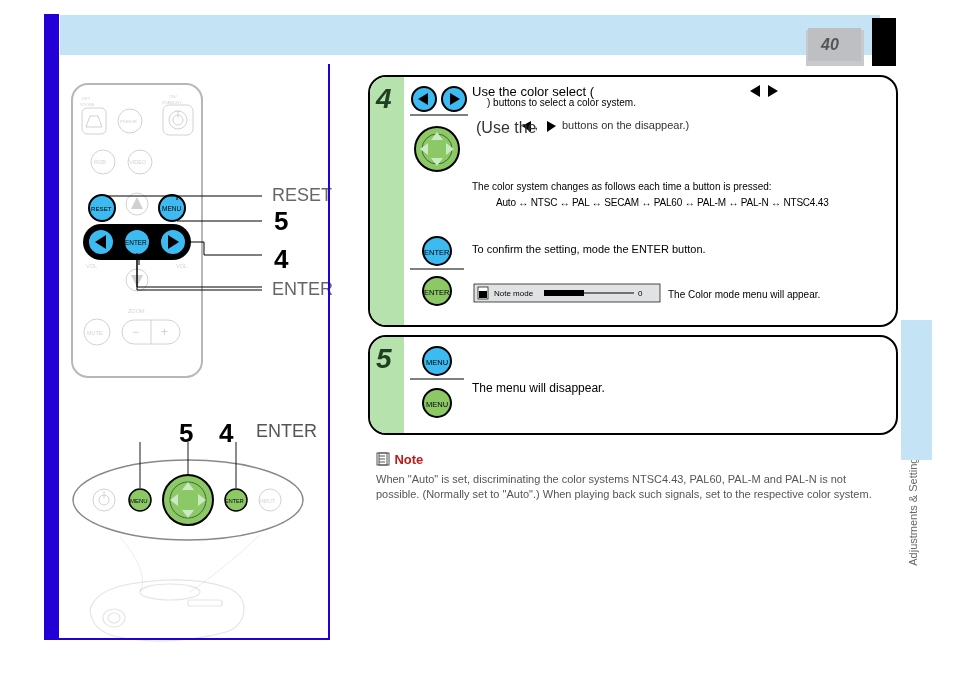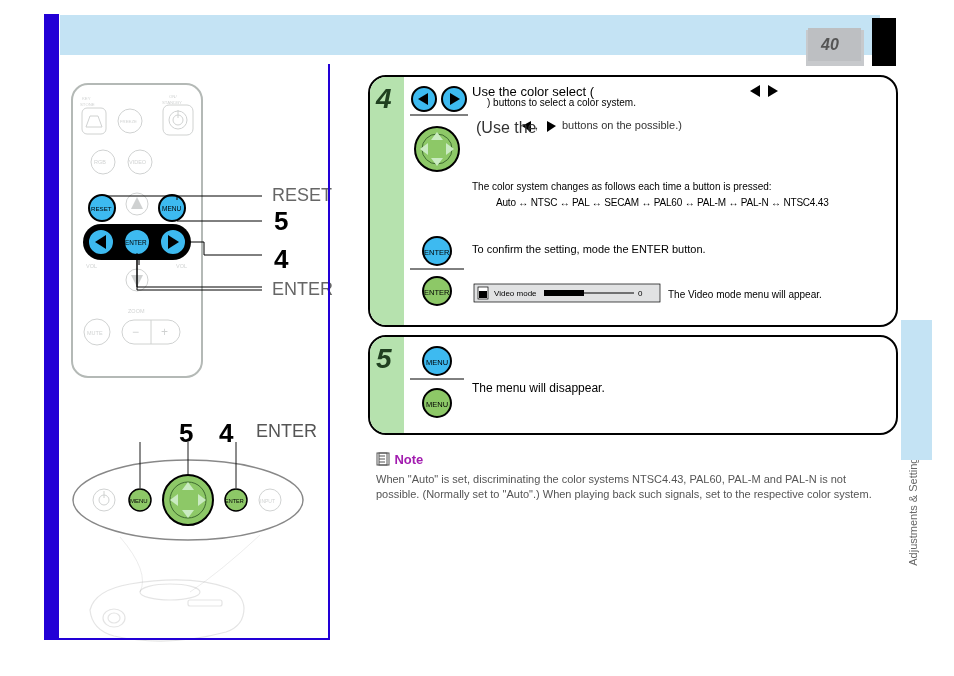--- a/index.html
+++ b/index.html
@@ -352,26 +352,26 @@
       <rect x="174" y="213" width="40" height="6" fill="#000"></rect>
       <text x="268" y="219" font-size="8" fill="#000">0</text>
     </g>
   </svg>
 
   <div style="position:absolute; left:102px; top:7px; font-size:13px;">Use the color select (</div>
   <div style="position:absolute; left:413px; top:7px; font-size:13px;"></div>
   <div style="position:absolute; left:117px; top:20px; font-size:10px;">) buttons to select a color system.</div>
   <div style="position:absolute; left:106px; top:42px; font-size:16px; color:#333;">(Use the </div>
   <div style="position:absolute; left:165px; top:42px; font-size:11px; color:#333;"> , </div>
-  <div style="position:absolute; left:192px; top:42px; font-size:11px; color:#333;"> buttons on the possible.)</div>
+  <div style="position:absolute; left:192px; top:42px; font-size:11px; color:#333;"> buttons on the disappear.)</div>
   <div style="position:absolute; left:102px; top:104px; font-size:10px;">The color system changes as follows each time a button is pressed:</div>
   <div style="position:absolute; left:102px; top:120px; font-size:10px; letter-spacing:-.2px;margin-left:24px;">Auto ↔ NTSC ↔ PAL ↔ SECAM ↔ PAL60 ↔ PAL-M ↔ PAL-N ↔ NTSC4.43</div>
   <div style="position:absolute; left:102px; top:166px; font-size:11px;">To confirm the setting, mode the ENTER button.</div>
-  <div style="position:absolute; left:124px; top:212px; font-size:8px;">Video mode</div>
-  <div style="position:absolute; left:298px; top:212px; font-size:10px;">The Video mode menu will appear.</div>
+  <div style="position:absolute; left:124px; top:212px; font-size:8px;">Note mode</div>
+  <div style="position:absolute; left:298px; top:212px; font-size:10px;">The Color mode menu will appear.</div>
 </div>
 
 <div class="stepbox" style="left:368px; top:335px; width:526px; height:96px;">
   <div class="step-green-strip"></div>
   <div class="step-num">5</div>
   <svg width="526" height="96" style="position:absolute; left:0; top:0;">
     <circle cx="67" cy="24" r="14" class="circ-blue"></circle>
     <text x="56" y="28" font-size="7.5" fill="#000">MENU</text>
     <line x1="40" y1="42" x2="94" y2="42" stroke="#000"></line>
     <circle cx="67" cy="66" r="14" class="circ-green"></circle>
@@ -381,17 +381,17 @@
 </div>
 
 <div style="position:absolute; left:376px; top:450px;">
   <svg width="14" height="14" style="vertical-align:-2px">
     <rect x="1" y="1" width="10" height="12" fill="#fff" stroke="#555"></rect>
     <rect x="3" y="1" width="10" height="12" fill="none" stroke="#555"></rect>
     <line x1="3" y1="4" x2="9" y2="4" stroke="#555"></line>
     <line x1="3" y1="7" x2="9" y2="7" stroke="#555"></line>
     <line x1="3" y1="10" x2="9" y2="10" stroke="#555"></line>
   </svg>
-  <span style="font-size:13px; font-weight:bold; color:#a21caf;">Note</span>
+  <span style="font-size:13px; font-weight:bold; color:#b91c1c;">Note</span>
   <div style="font-size:11px; color:#555; width:510px; margin-top:4px; line-height:1.4;">When "Auto" is set, discriminating the color systems NTSC4.43, PAL60, PAL-M and PAL-N is not possible. (Normally set to "Auto".) When playing back such signals, set to the respective color system.</div>
 </div>
 
 <div style="position:absolute; left:907px; top:452px; font-size:11px; color:#666; writing-mode:vertical-rl; transform:rotate(180deg);">Adjustments &amp; Settings</div>
 
 </body></html>

